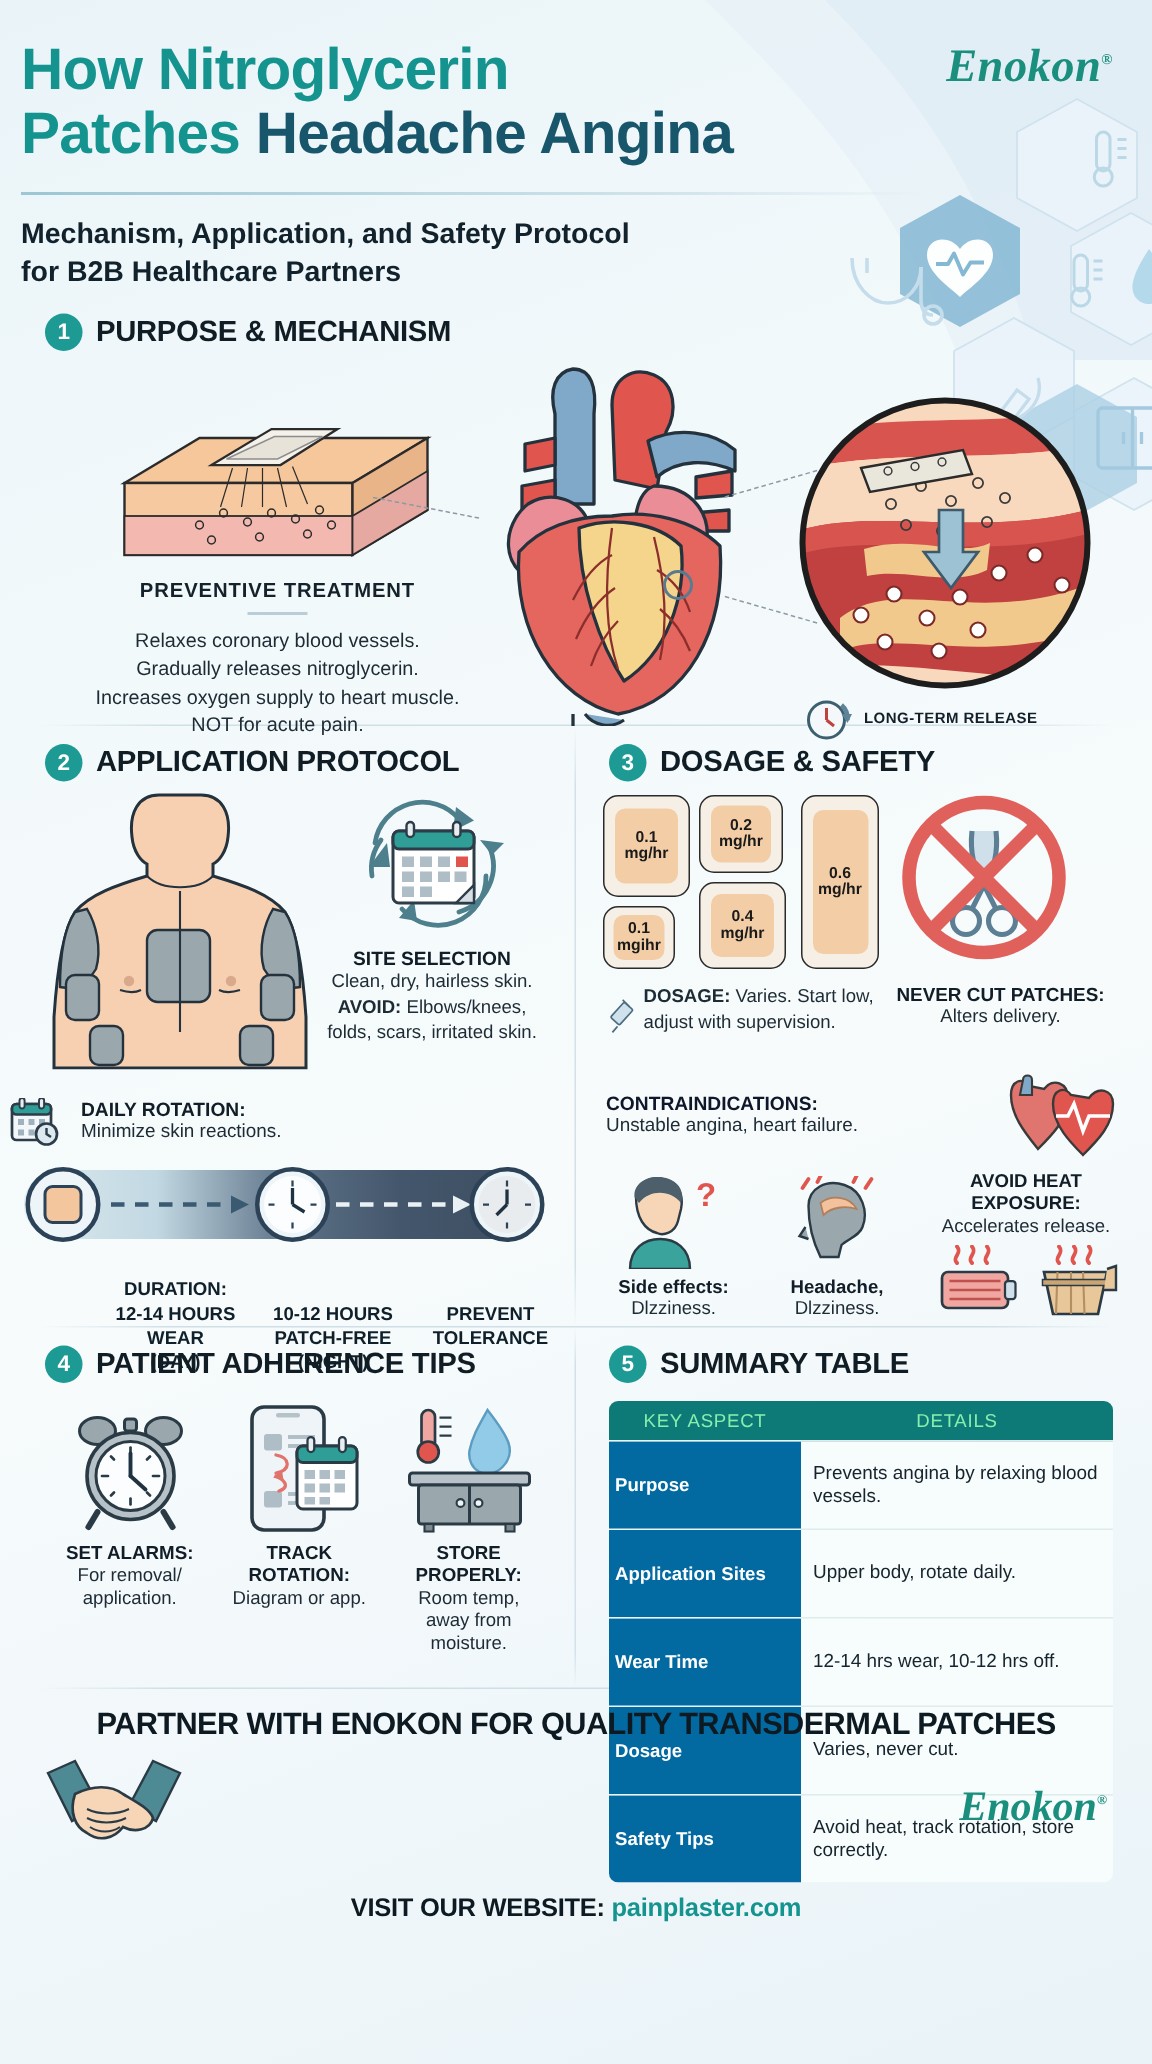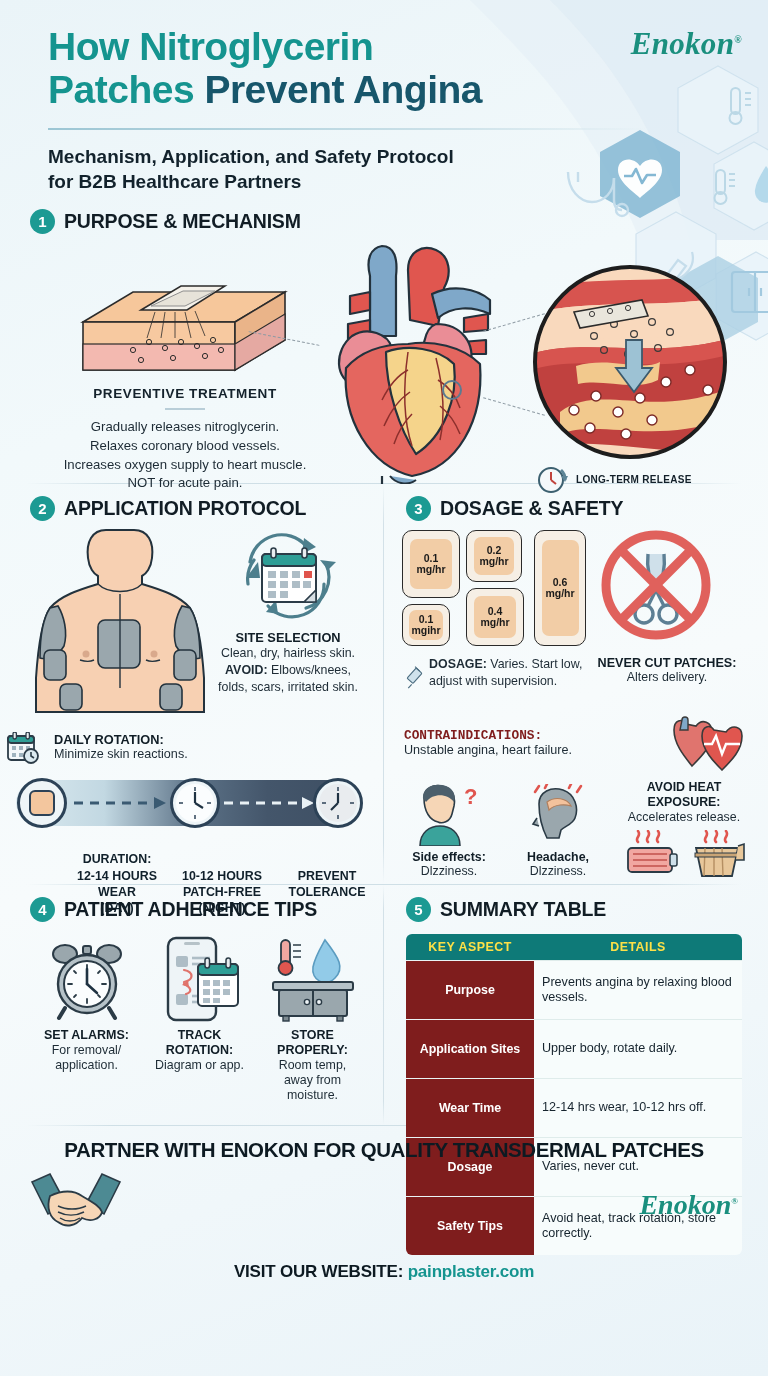--- a/index.html
+++ b/index.html
@@ -10,21 +10,21 @@
     position:relative; overflow:hidden; color:#1b2a35;
   }
   .page { position:relative; width:768px; height:1376px; }
 
   
   .hexfield { position:absolute; top:60px; right:-18px; width:220px; height:300px; z-index:0; opacity:.95; }
   .hexfield svg { width:100%; height:100%; display:block; }
   .bgswoosh { position:absolute; top:0; left:430px; width:340px; height:240px; z-index:0; }
 
   
-  .header { position:relative; z-index:3; padding:26px 30px 0 48px; }
+  .header { position:relative; z-index:3; padding:26px 30px 0 14px; }
   .title { font-size:39px; line-height:1.1; font-weight:700; letter-spacing:-.5px; }
   .title .t1 { color:#15948f; }
   .title .t2 { color:#17566b; }
   .rule { height:2px; background:linear-gradient(90deg,#9cc6d4,#cfe3ea 70%,transparent); margin:16px 0 14px 0; width:600px; }
   .subtitle { font-size:19px; font-weight:700; color:#12222c; line-height:1.35; }
   .brand-top { position:absolute; top:26px; right:26px; z-index:5;
     font-family:"Liberation Serif", serif; font-style:italic; font-weight:700;
     font-size:31px; color:#1a8f7e; letter-spacing:.3px; }
   .brand-top sup { font-size:10px; vertical-align:super; font-style:normal; }
 
@@ -81,21 +81,21 @@
     font-size:10.5px; font-weight:700; color:#1a1a1a; line-height:1.1; }
   .nocut { position:absolute; left:212px; top:42px; width:120px; height:118px; }
   .dosetxt { position:absolute; left:22px; top:172px; width:185px; display:flex; gap:6px; align-items:flex-start; }
   .dosetxt p { font-size:12.4px; line-height:1.33; color:#1d2b35; }
   .dosetxt b { font-weight:700; }
   .nocuttxt { position:absolute; left:208px; top:172px; width:150px; text-align:center; }
   .nocuttxt .h { font-size:12.6px; font-weight:700; color:#111e27; }
   .nocuttxt p { font-size:12.4px; color:#1d2b35; }
 
   .contra { position:absolute; left:20px; top:244px; width:250px; }
-  .contra .h { font-size:12.8px; font-weight:700; color:#7f1d1d;font-family:Liberation Mono, monospace; }
+  .contra .h { font-size:12.8px; font-weight:700; color:#0f172a; }
   .contra p { font-size:12.6px; color:#1d2b35; }
   .heartpair { position:absolute; left:282px; top:232px; width:80px; height:60px; }
 
   .se1 { position:absolute; left:10px; top:300px; width:110px; text-align:center; }
   .se2 { position:absolute; left:116px; top:300px; width:116px; text-align:center; }
   .se1 .h,.se2 .h { font-size:12.4px; font-weight:700; color:#111e27; }
   .se1 p,.se2 p { font-size:12.4px; color:#1d2b35; }
   .heatblk { position:absolute; left:230px; top:296px; width:140px; text-align:center; }
   .heatblk .h { font-size:12.4px; font-weight:700; color:#111e27; line-height:1.2; }
   .heatblk p { font-size:12.4px; color:#1d2b35; }
@@ -103,23 +103,23 @@
 
   
   .band2 { position:relative; z-index:2; display:flex; height:240px; }
   .tips { display:flex; justify-content:space-around; margin-top:14px; }
   .tip { width:118px; text-align:center; }
   .tip .ico { height:86px; display:flex; align-items:flex-end; justify-content:center; }
   .tip .h { font-size:12.5px; font-weight:700; color:#111e27; line-height:1.18; margin-top:6px; }
   .tip p { font-size:12.4px; color:#1d2b35; line-height:1.24; }
 
   table { border-collapse:collapse; width:336px; margin-top:12px; border-radius:6px; overflow:hidden; }
-  thead th { background:#0e7a78; color:#fde047; font-size:12.4px; font-weight:700; letter-spacing:.5px; padding:6px 20px; }
+  thead th { background:#0e7a78; color:#86efac; font-size:12.4px; font-weight:400; letter-spacing:.5px; padding:6px 20px; }
   thead th:first-child { width:128px; }
-  tbody td.k { background:#7f1d1d; color:#fff; font-size:12.4px; font-weight:700; text-align:center; padding:22px 4px; border-top:1px solid #eaf4f5; }
+  tbody td.k { background:#0369a1; color:#fff; font-size:12.4px; font-weight:700; text-align:left; padding:22px 4px; border-top:1px solid #eaf4f5; }
   tbody td.v { background:#f7fcfc; color:#16242e; font-size:12.6px; padding:5px 8px; border-top:1px solid #dfeceb; line-height:1.22; }
 
   
   .footer { position:relative; z-index:2; height:160px; padding:12px 30px 0 30px; }
   .foot-title { text-align:center; font-size:20.5px; font-weight:700; letter-spacing:-.4px; color:#0d1a22; }
   .foot-body { display:flex; align-items:center; gap:12px; margin-top:10px; }
   .hands { width:92px; height:66px; flex:0 0 auto; }
   .foot-txt .h { font-size:15px; font-weight:700; color:#101d26; }
   .foot-txt p { font-size:13.4px; color:#16242e; line-height:1.33; }
   .brand-bot { margin-left:auto; font-family:"Liberation Serif", serif; font-style:italic;
@@ -205,21 +205,21 @@
     </svg>
   </div>
 
   <div class="brand-top">
     <span>Enokon</span><sup>®</sup>
   </div>
 
   <div class="header">
     <div class="title">
       <div><span class="t1">How Nitroglycerin</span></div>
-      <div><span class="t1">Patches </span><span class="t2">Prevent Angina</span></div>
+      <div><span class="t1">Patches </span><span class="t2">Headache Angina</span></div>
     </div>
     <div class="rule"></div>
     <div class="subtitle">
       <div>Mechanism, Application, and Safety Protocol</div>
       <div>for B2B Healthcare Partners</div>
     </div>
   </div>
 
   <div class="sec1">
     <div class="sec-head">
@@ -260,22 +260,22 @@
           <circle cx="66" cy="78" r="2.6"></circle>
             <circle cx="98" cy="76" r="2.6"></circle>
             <circle cx="130" cy="74" r="2.6"></circle>
             <circle cx="146" cy="68" r="2.6"></circle>
         </g>
       </svg>
 
       <div class="s1cap">
         <div class="cap">PREVENTIVE TREATMENT</div>
         <div class="minirule"></div>
+        <p>Relaxes coronary blood vessels.</p>
         <p>Gradually releases nitroglycerin.</p>
-        <p>Relaxes coronary blood vessels.</p>
         <p>Increases oxygen supply to heart muscle.</p>
         <p>NOT for acute pain.</p>
       </div>
 
       <svg class="heart-wrap" viewBox="0 0 210 244">
         <g stroke="#23323d" stroke-width="2.2" stroke-linejoin="round">
           <path d="M58,36 C54,20 58,8 70,6 C82,6 86,18 84,36 L84,96 L58,96 Z" fill="#7fa8c9"></path>
           <path d="M96,30 C96,12 110,4 124,10 C138,16 140,34 132,48 L126,86 L98,80 Z" fill="#e0564f"></path>
           <path d="M120,54 C140,44 164,48 178,60 L178,74 C160,66 140,66 126,78 Z" fill="#7fa8c9"></path>
           <path d="M38,56 L58,52 L58,70 L38,74 Z" fill="#e0564f"></path>

